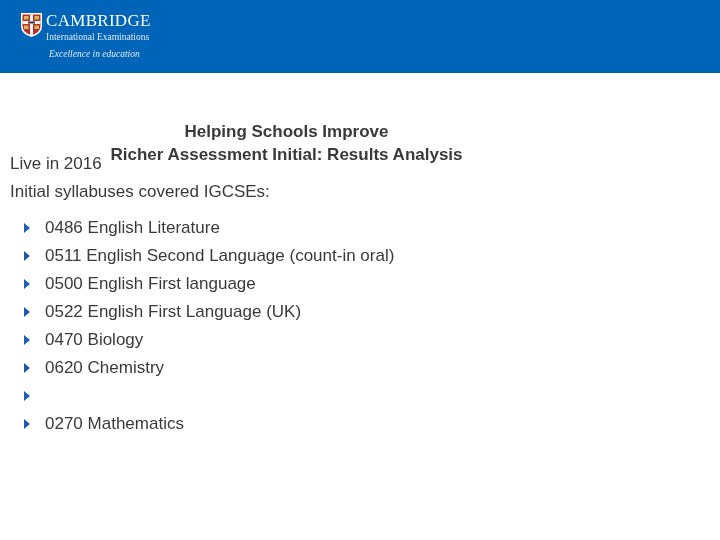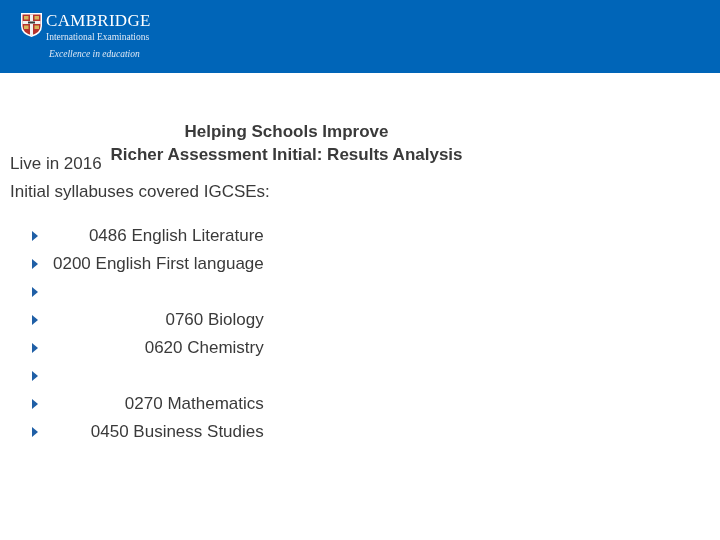--- a/index.html
+++ b/index.html
@@ -87,23 +87,22 @@
       color: #3a3a3a;
       font-size: 17px;
     }
     .para {
       height: 28px;
       line-height: 28px;
       white-space: nowrap;
     }
     .list {
       list-style: none;
-      margin: 16px;
+      margin: 8px;
       padding: 0;
-      text-align: right;
     }
     .list-item {
       position: relative;
       height: 28px;
       line-height: 28px;
       padding-left: 27px;
       white-space: nowrap;
     }
     .bullet {
       position: absolute;
@@ -143,23 +142,23 @@
   <div class="title">
     <div>Helping Schools Improve</div>
     <div>Richer Assessment Initial: Results Analysis</div>
   </div>
 
   <div class="body-text">
     <div class="para">Live in 2016</div>
     <div class="para">Initial syllabuses covered IGCSEs:</div>
     <ul class="list">
       <li class="list-item"><span class="bullet"></span><span>0486 English Literature</span></li>
-      <li class="list-item"><span class="bullet"></span><span>0200 English First language</span></li>
-      <li class="list-item"><span class="bullet"></span></li>
-      <li class="list-item"><span class="bullet"></span><span>0760 Biology</span></li>
+      <li class="list-item"><span class="bullet"></span><span>0511 English Second Language (count-in oral)</span></li>
+      <li class="list-item"><span class="bullet"></span><span>0500 English First language</span></li>
+      <li class="list-item"><span class="bullet"></span><span>0522 English First Language (UK)</span></li>
+      <li class="list-item"><span class="bullet"></span><span>0470 Biology</span></li>
       <li class="list-item"><span class="bullet"></span><span>0620 Chemistry</span></li>
       <li class="list-item"><span class="bullet"></span></li>
       <li class="list-item"><span class="bullet"></span><span>0270 Mathematics</span></li>
-      <li class="list-item"><span class="bullet"></span><span>0450 Business Studies</span></li>
     </ul>
   </div>
 
 </div>
 
 </body></html>

